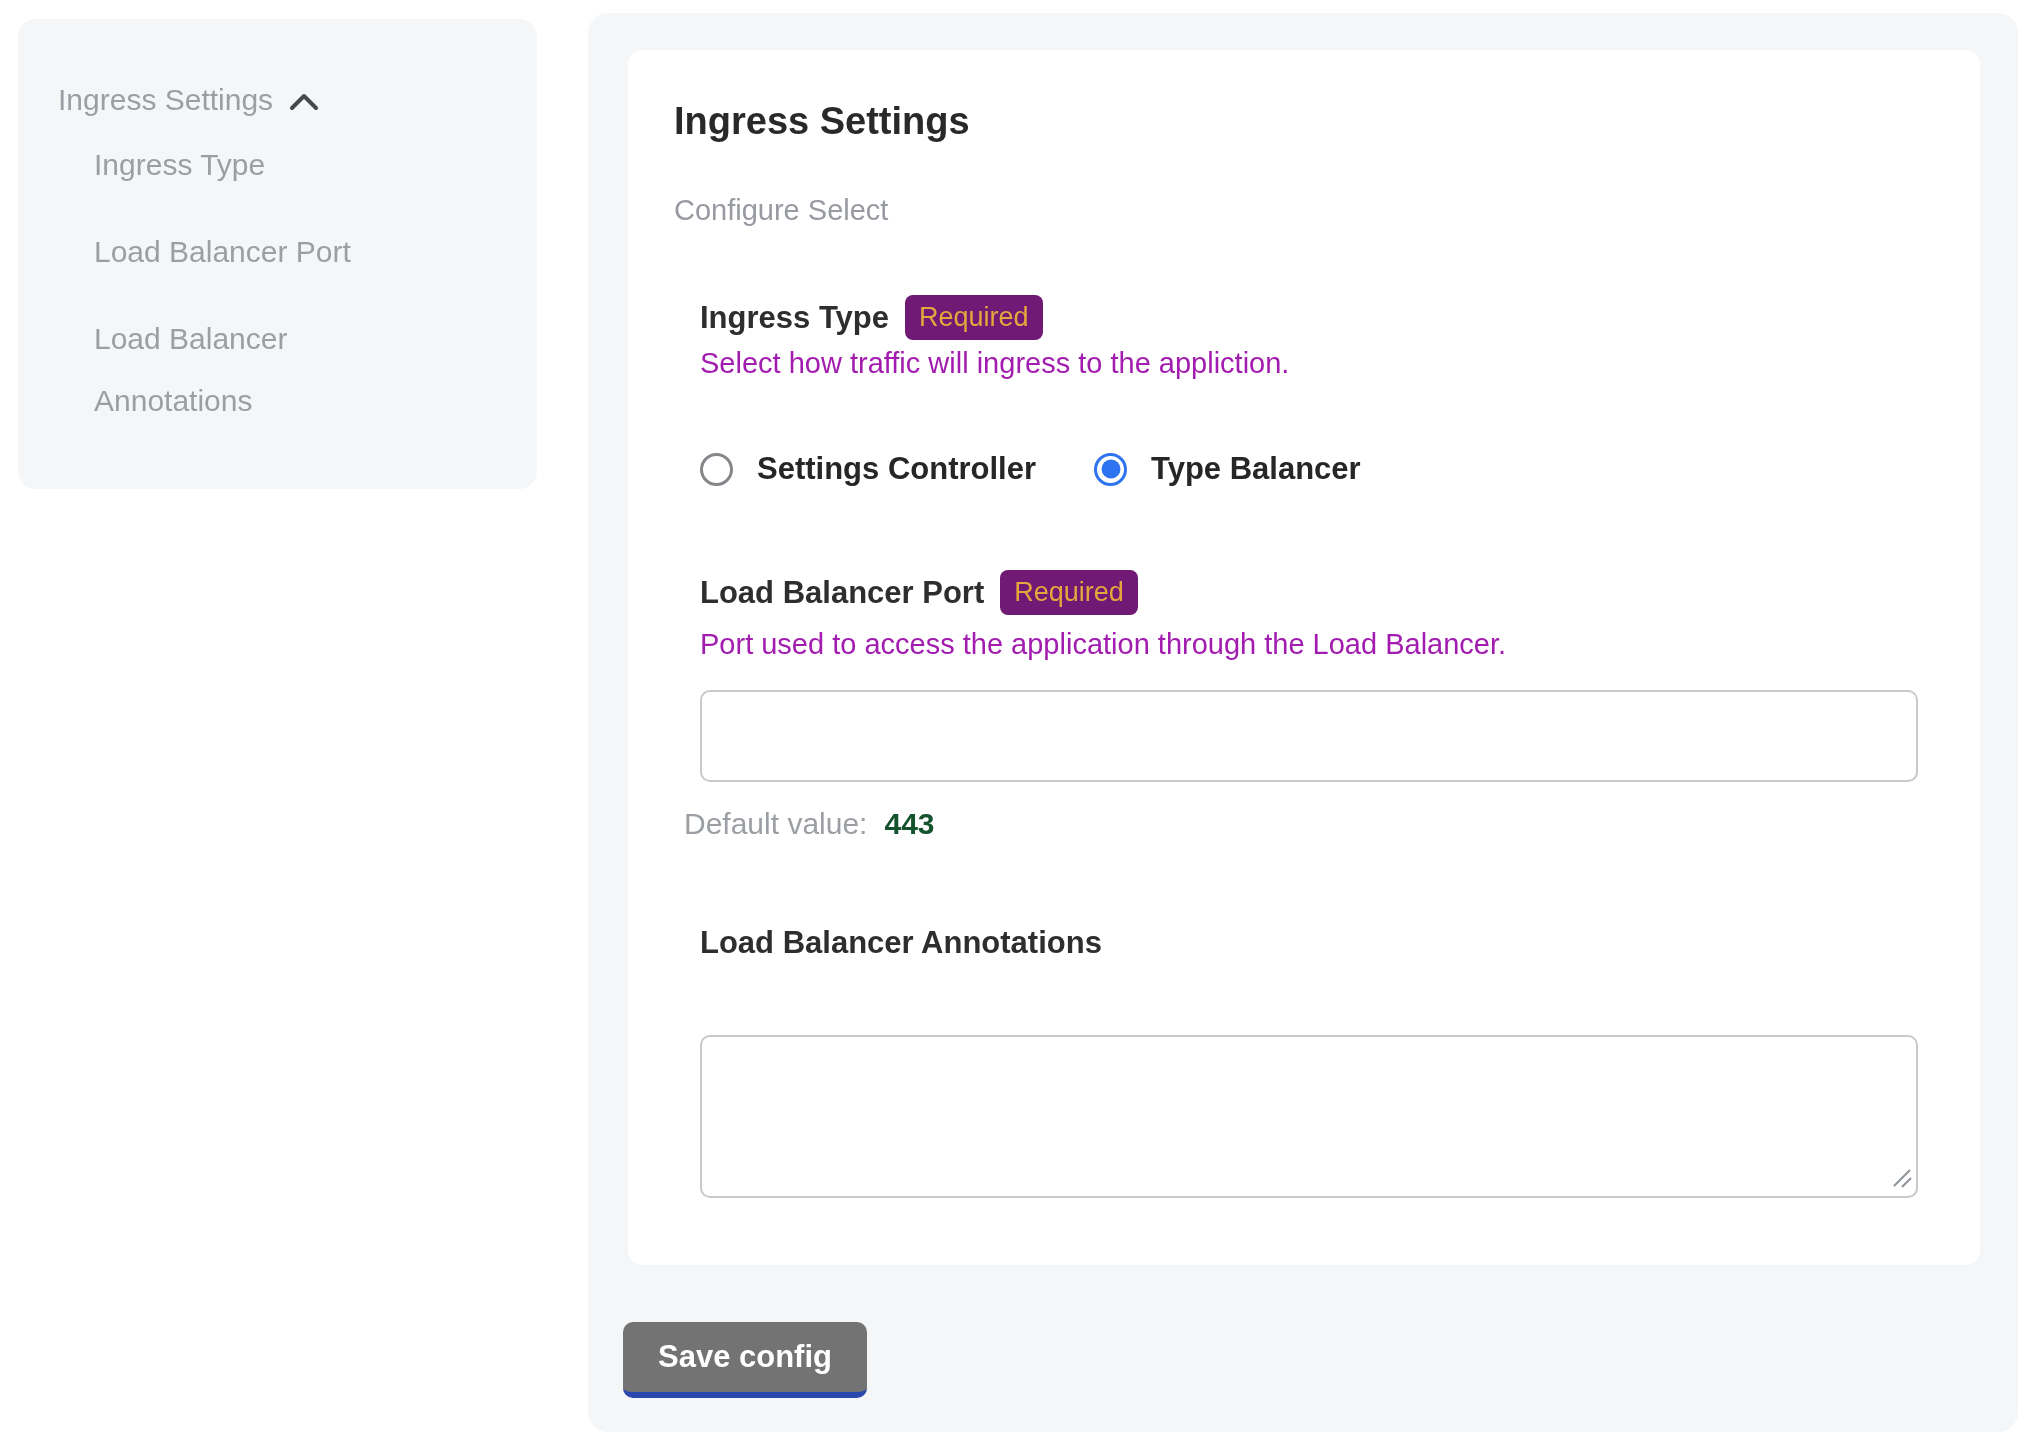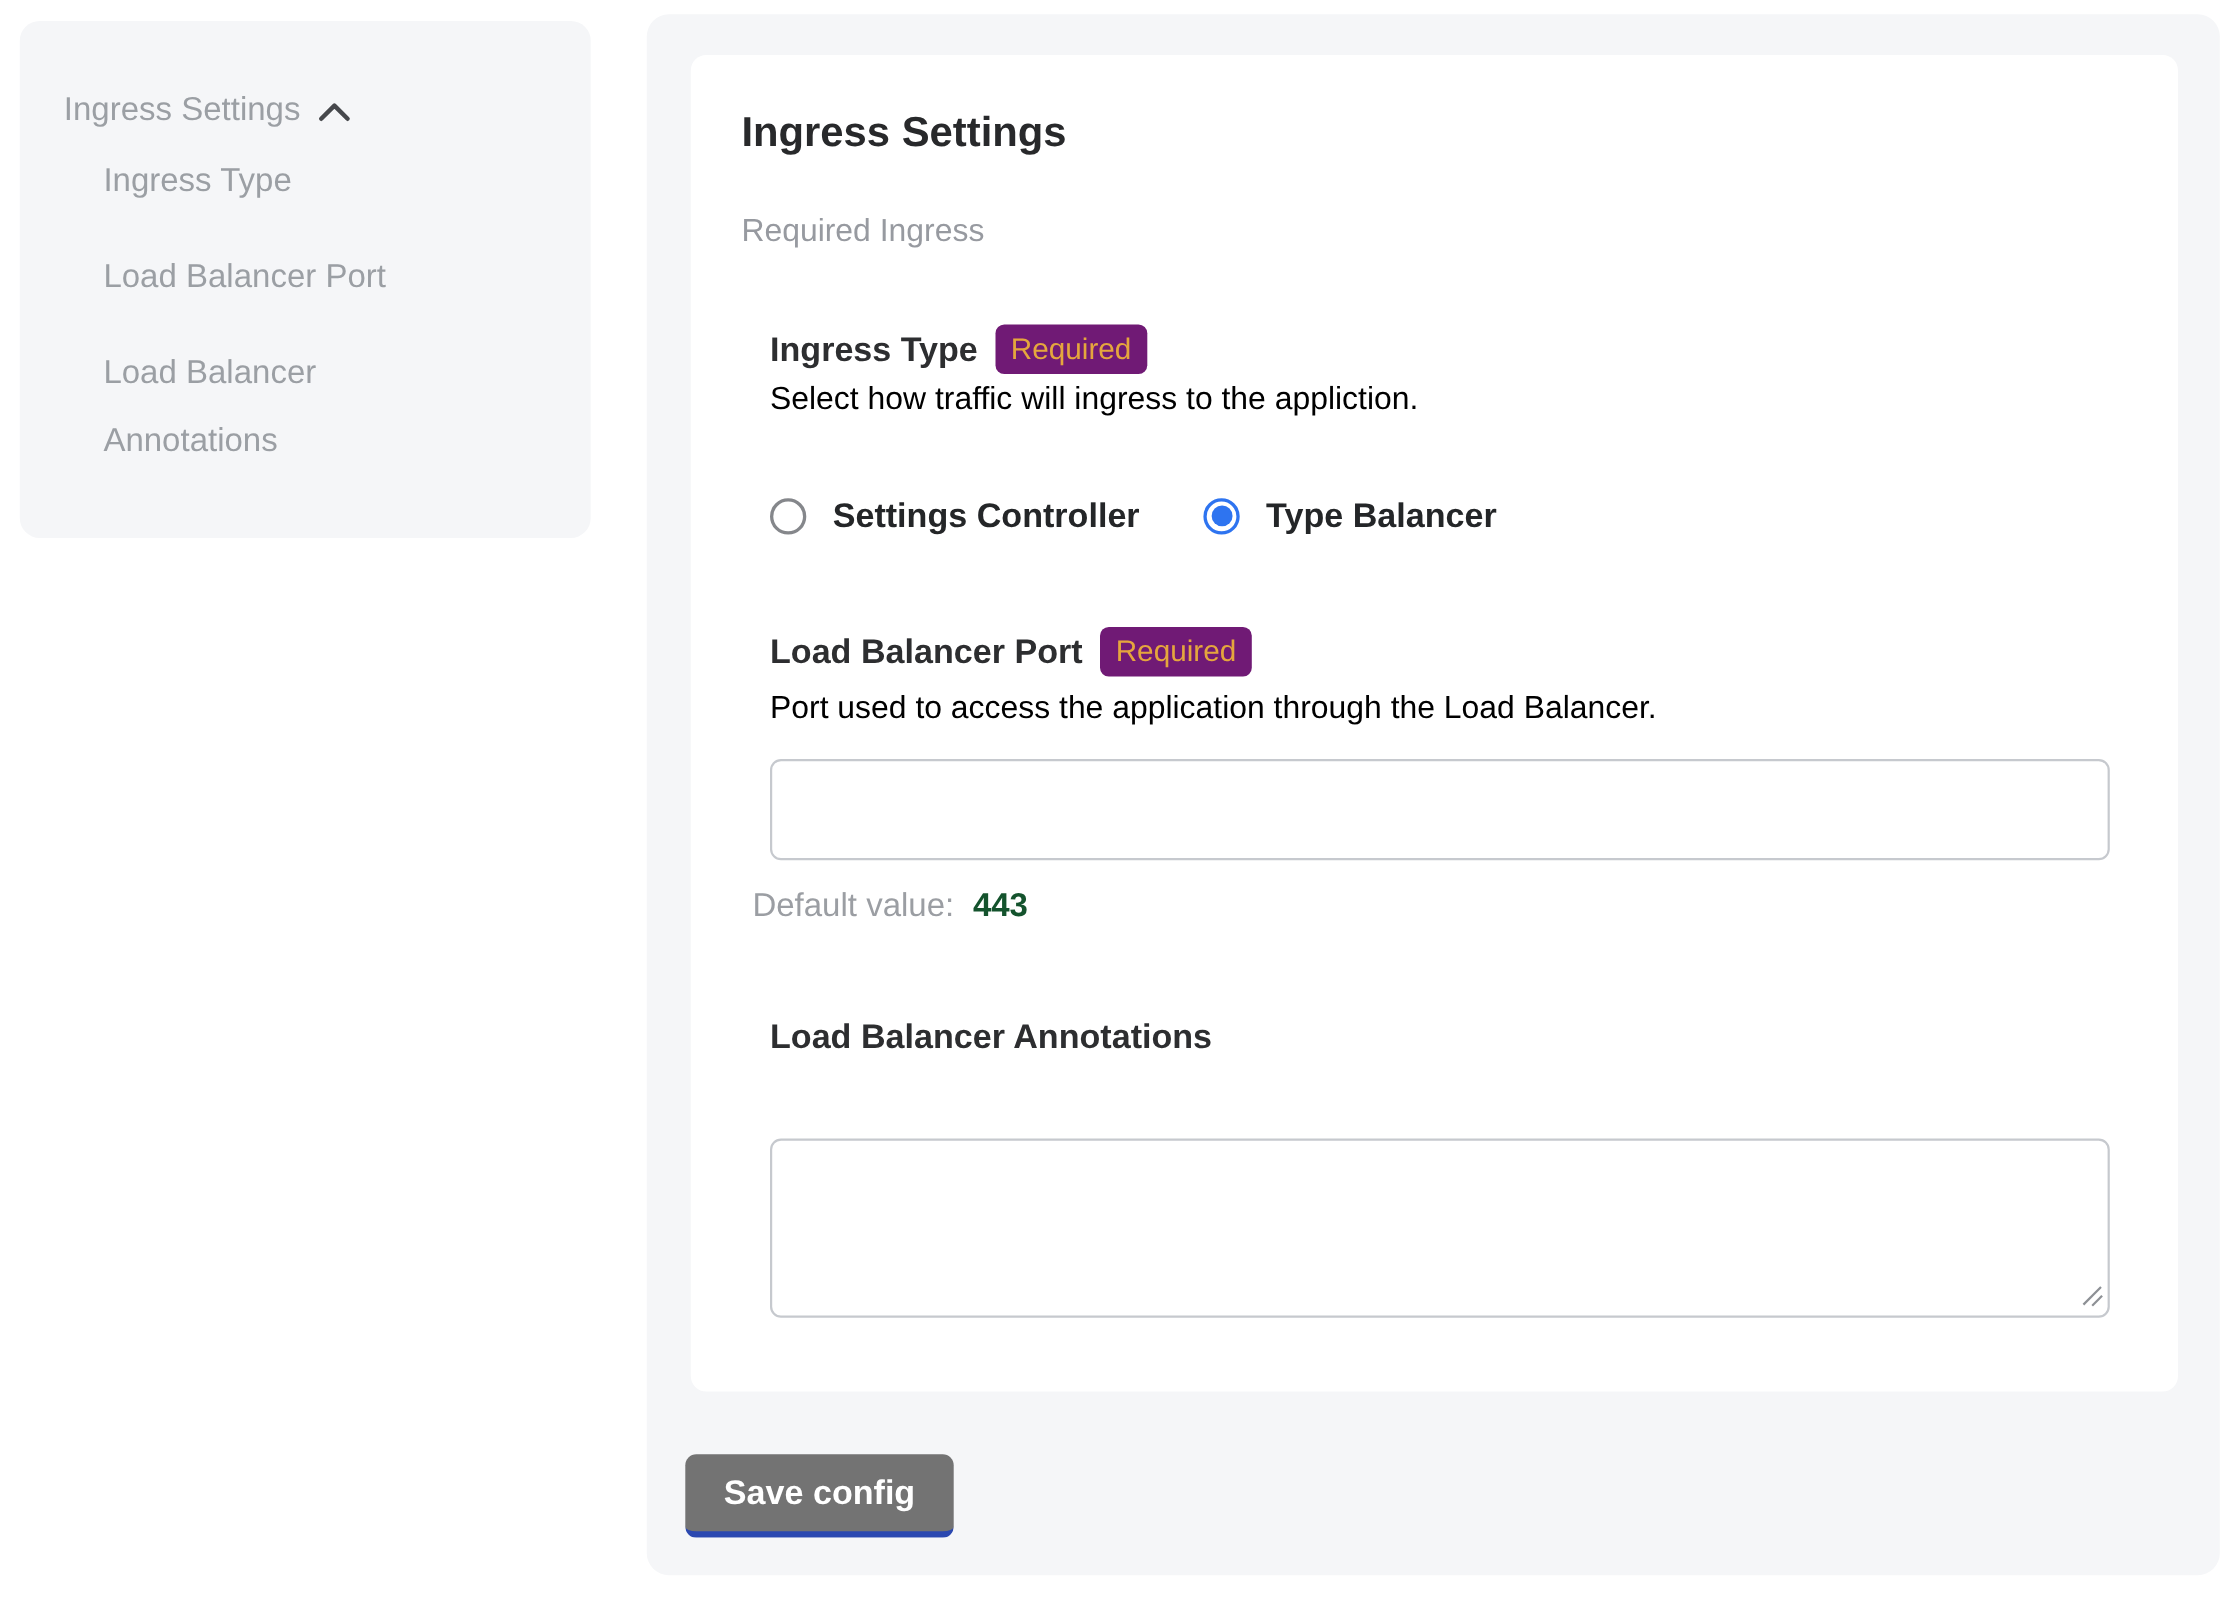--- a/index.html
+++ b/index.html
@@ -44,21 +44,21 @@
     position: absolute; left: 46px; top: 144px;
     font-size: 29px; color: #979aa0;
   }
 
   .label-row { position: absolute; display: flex; align-items: center; gap: 16px; }
   .field-label { font-size: 31px; font-weight: 700; color: #2d2e30; }
   .required-badge {
     font-size: 27px; color: #e5a63d; background: #701a75;
     padding: 9px 14px; border-radius: 8px; line-height: 1;
   }
-  .field-desc { position: absolute; font-size: 29px; color: #000000; }
+  .field-desc { position: absolute; font-size: 29px; color: #a21caf; }
 
   
   .radio-row { position: absolute; left: 72px; top: 401px; display: flex; gap: 58px; }
   .radio-option { display: flex; align-items: center; gap: 24px; cursor: pointer; }
   .radio-circle {
     width: 33px; height: 33px; border-radius: 50%;
     border: 3px solid #85878b; background: #ffffff; position: relative; flex: 0 0 auto;
   }
   .radio-circle.selected { border-color: #2e74f0; }
   .radio-circle.selected .radio-dot {
@@ -116,21 +116,21 @@
       <div class="side-item">Ingress Type</div>
       <div class="side-item">Load Balancer Port</div>
       <div class="side-item">Load Balancer Annotations</div>
     </div>
   </nav>
 
   <section class="main-panel">
     <div class="card">
 
       <h1 class="card-title">Ingress Settings</h1>
-      <div class="card-subtitle">Required Ingress</div>
+      <div class="card-subtitle">Configure Select</div>
 
       <div class="label-row" style="left:72px; top:245px;">
         <span class="field-label">Ingress Type</span>
         <span class="required-badge">Required</span>
       </div>
       <div class="field-desc" style="left:72px; top:297px;">Select how traffic will ingress to the appliction.</div>
 
       <div class="radio-row">
         <div class="radio-option">
           <span class="radio-circle"></span>

